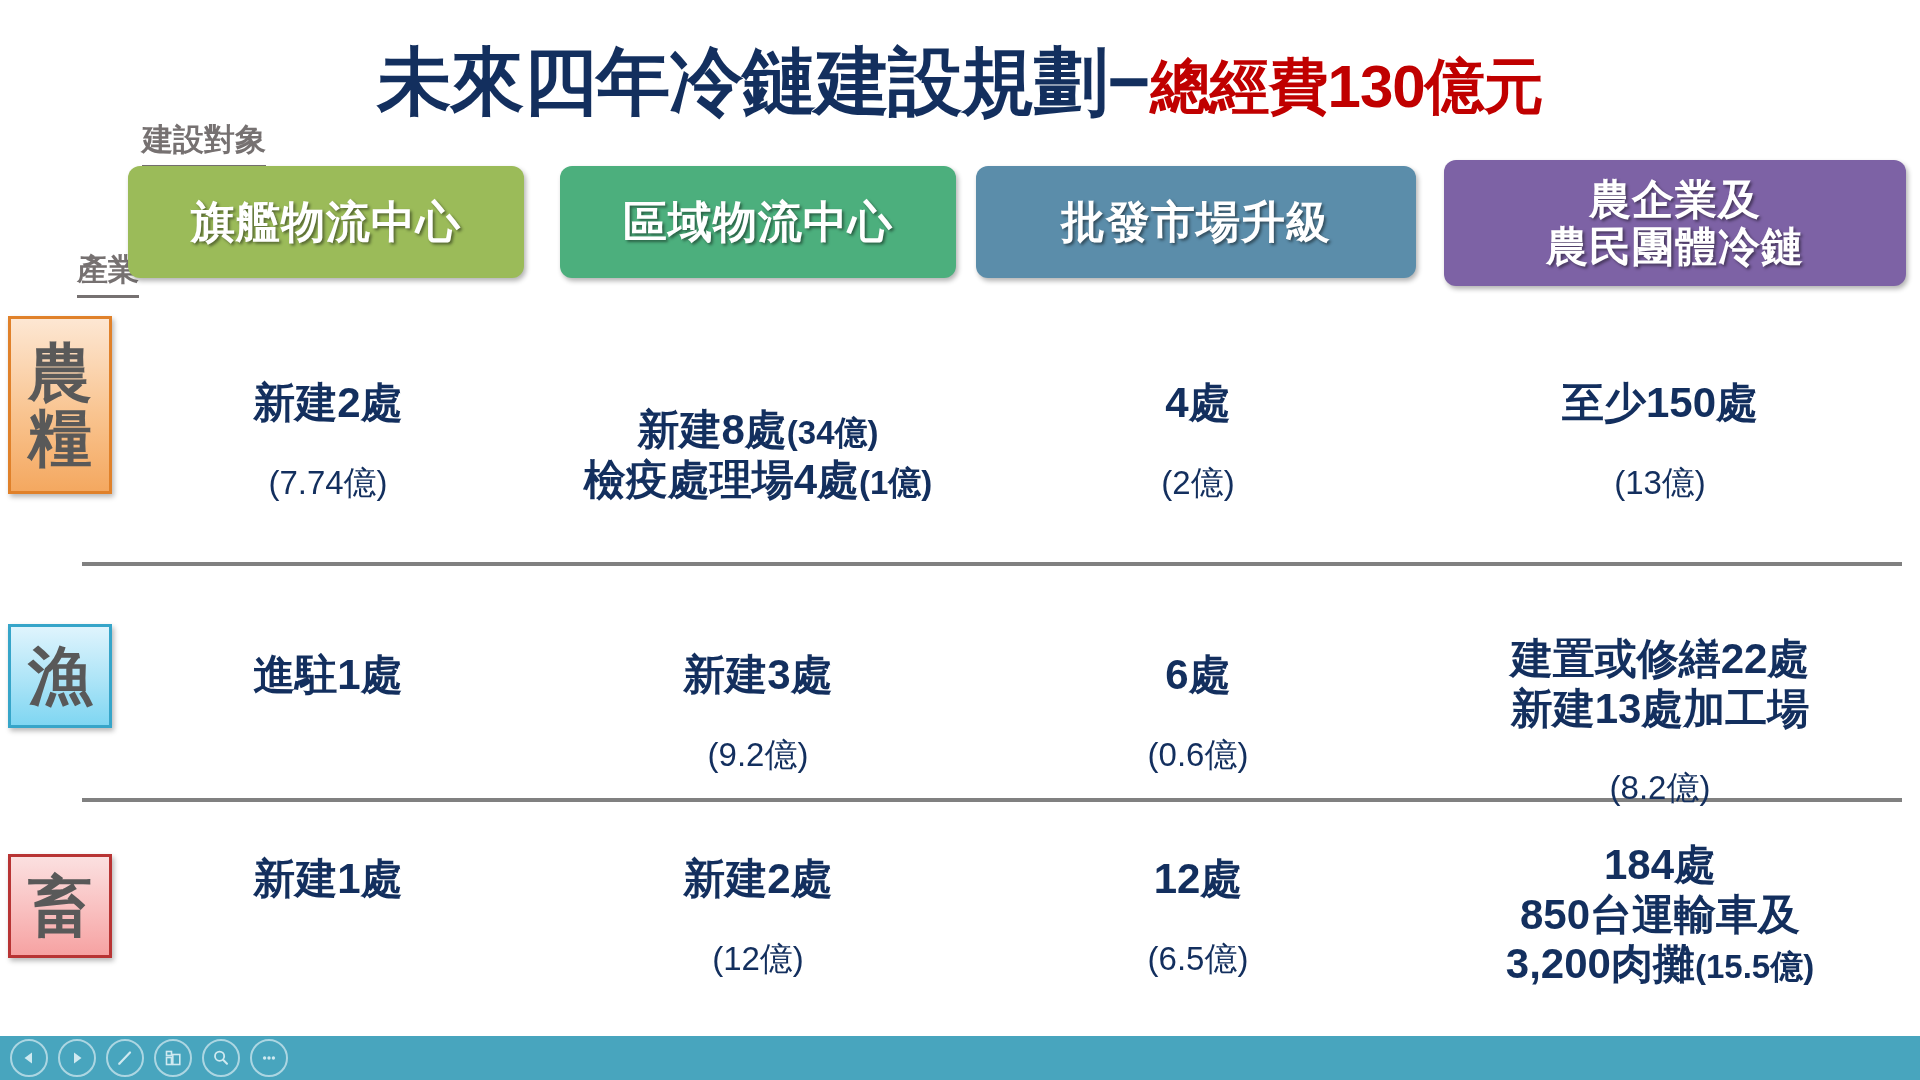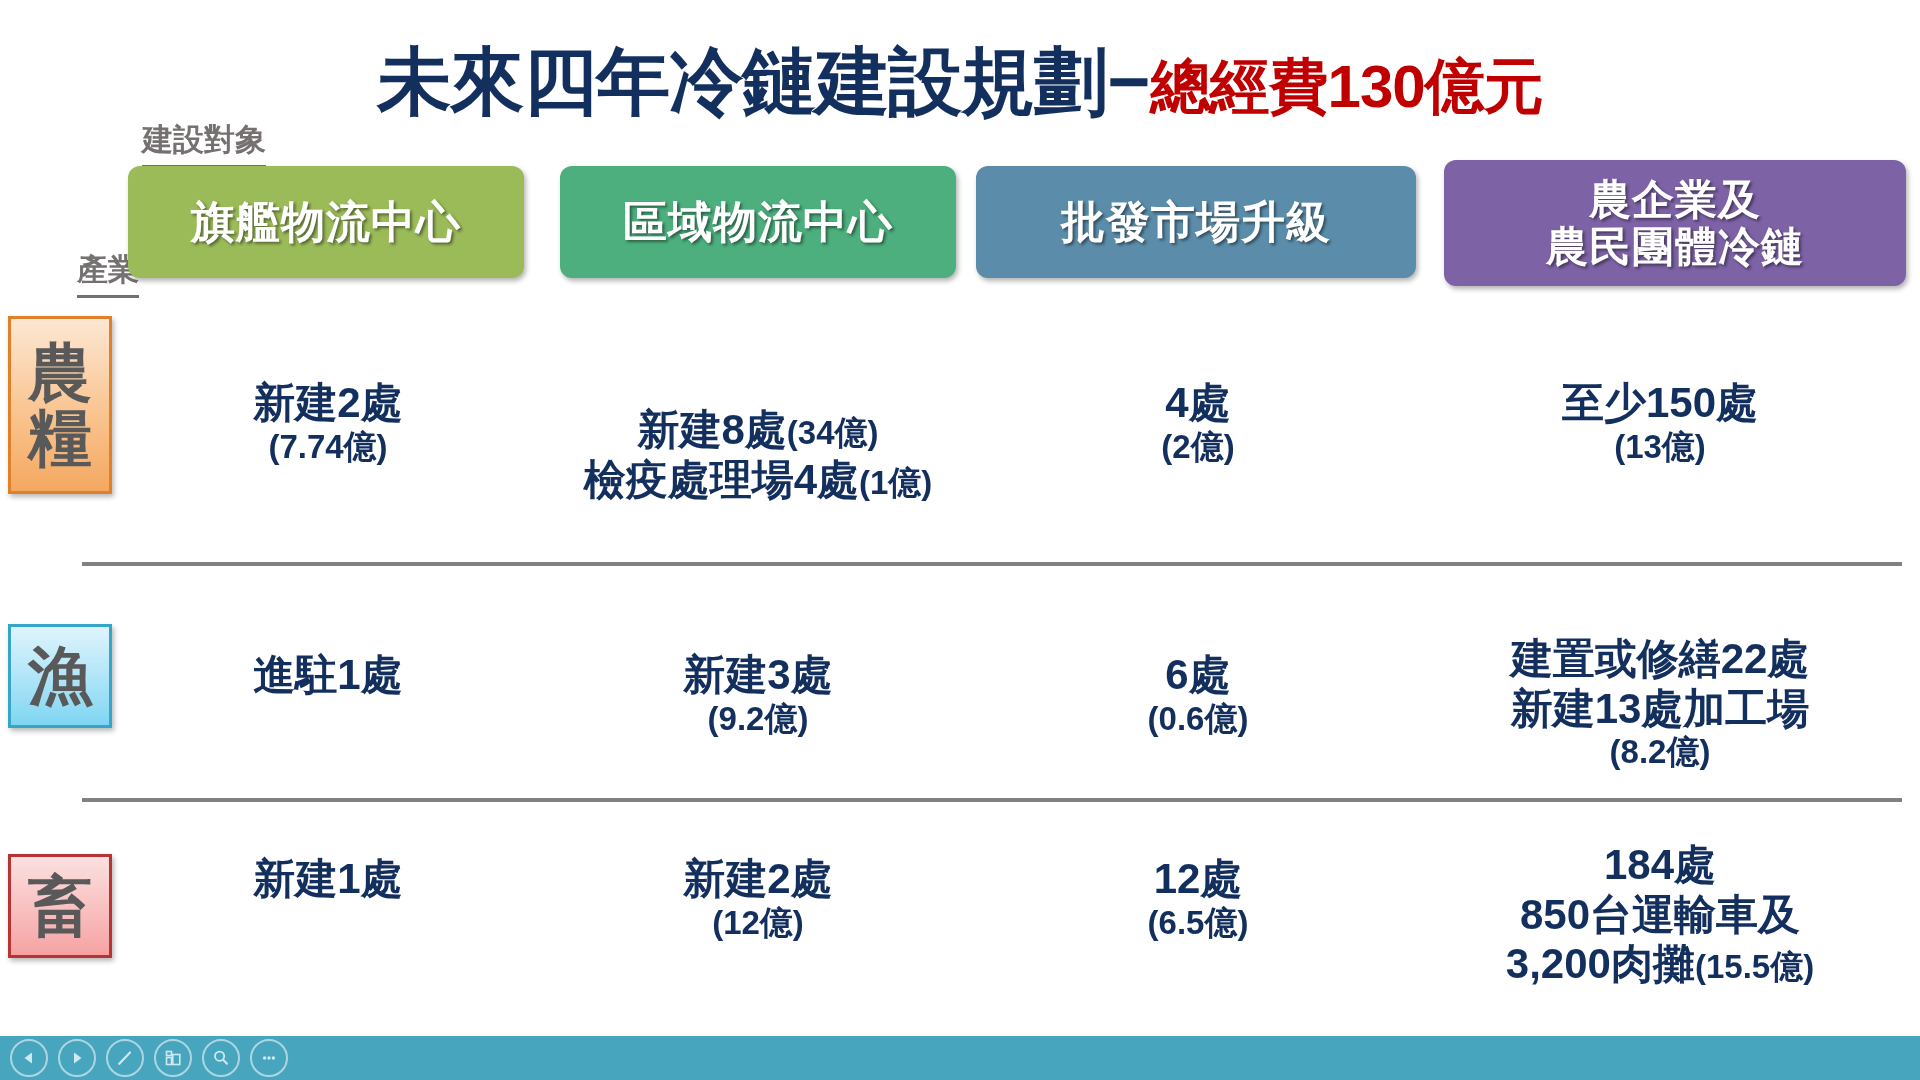--- a/index.html
+++ b/index.html
@@ -136,21 +136,21 @@
   
   .cell {
     position: absolute;
     color: #132F5E;
     text-align: center;
     font-weight: bold;
     line-height: 1.18;
     box-sizing: border-box;
   }
   .cell .big   { font-size: 42px; font-weight: bold; display: block; }
-  .cell .small { font-size: 33px; font-weight: bold; display: block; }
+  .cell .small { font-size: 33px; font-weight: normal; display: block; margin-top: 36px; }
   .cell .inline-small { font-size: 33px; font-weight: bold; }
 
   .col-x0 { left: 128px;  width: 400px; }
   .col-x1 { left: 528px;  width: 460px; }
   .col-x2 { left: 1018px; width: 360px; }
   .col-x3 { left: 1400px; width: 520px; }
 
   .row-y0 { top: 378px; }
   .row-y1 { top: 650px; }
   .row-y2 { top: 854px; }

